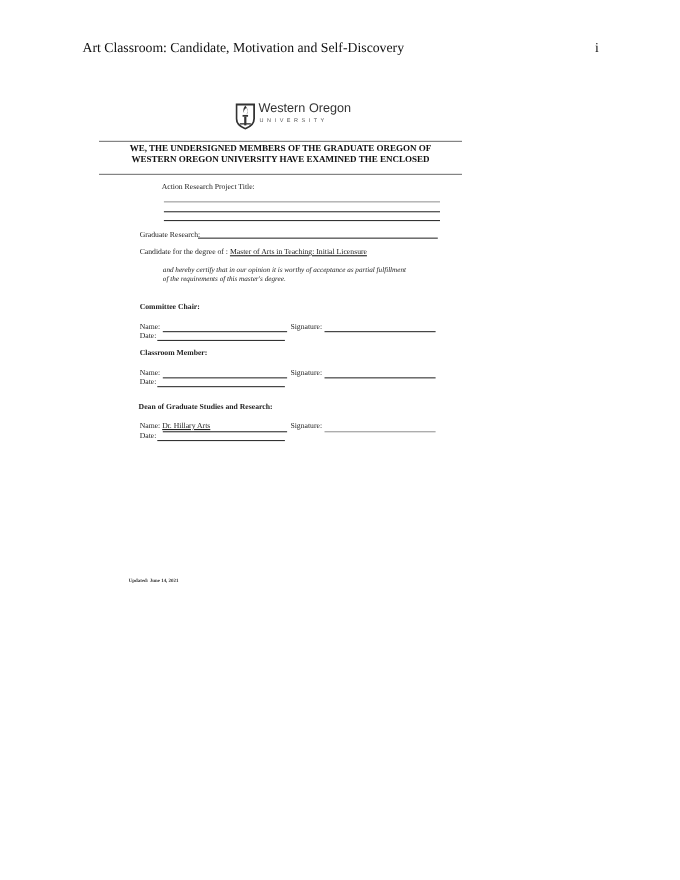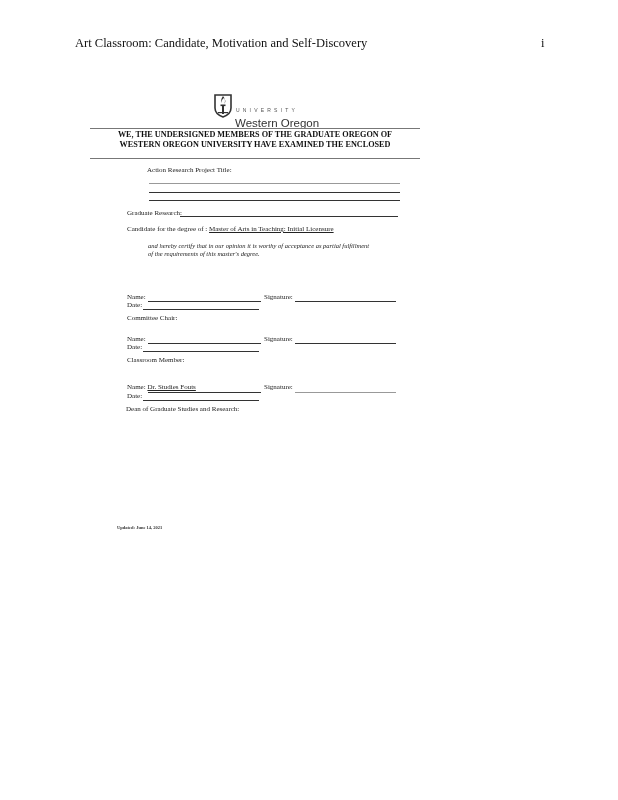--- a/index.html
+++ b/index.html
@@ -5,29 +5,29 @@
     html, body { margin: 0; padding: 0; }
     body {
       width: 618px; height: 800px; background: #ffffff; position: relative;
       overflow: hidden; font-family: "Liberation Serif", serif; color: #111;
     }
     .abs { position: absolute; }
     .running-head {
       left: 75px; top: 36px; font-size: 12.5px; color: #111; white-space: nowrap;
     }
     .page-num { left: 541px; top: 36px; font-size: 12.5px; }
-    .logo-word { left: 235px; top: 93px; font-family: "Liberation Sans", sans-serif; font-size: 11.5px; color: #333; white-space: nowrap; margin-top: 24px; }
+    .logo-word { left: 235px; top: 93px; font-family: "Liberation Sans", sans-serif; font-size: 11.5px; color: #333; white-space: nowrap; }
     .logo-sub { left: 236px; top: 107px; font-family: "Liberation Sans", sans-serif; font-size: 5px; letter-spacing: 3.2px; color: #555; white-space: nowrap; }
     .rule { background: #777; height: 1px; }
     .header-text {
       left: 90px; top: 130px; width: 330px; text-align: center;
       font-weight: bold; font-size: 8.2px; line-height: 10px; color: #111;
     }
     .label { font-size: 7px; color: #222; white-space: nowrap; }
-    .label.b { font-weight: normal; margin-top: 39px; }
+    .label.b { font-weight: bold; }
     .line { height: 0; border-top: 1px solid #333; }
     .line.light { border-top-color: #999; }
     .ul { text-decoration: underline; }
     .ital { font-style: italic; font-size: 6.5px; line-height: 8px; color: #222; }
     .updated { left: 117px; top: 525px; font-size: 4.5px; font-weight: bold; color: #333; white-space: nowrap; }
   </style>
 </head>
 <body>
 
 <div class="abs running-head">Art Classroom: Candidate, Motivation and Self-Discovery</div>
@@ -79,21 +79,21 @@
 <div class="abs label" style="left:127px;top:335px;">Name:</div>
 <div class="abs line" style="left:148px;top:343px;width:113px;"></div>
 <div class="abs label" style="left:264px;top:335px;">Signature:</div>
 <div class="abs line" style="left:295px;top:343px;width:101px;"></div>
 <div class="abs label" style="left:127px;top:343px;">Date:</div>
 <div class="abs line" style="left:143px;top:351px;width:116px;"></div>
 
 <div class="abs label b" style="left:126px;top:366px;">Dean of Graduate Studies and Research:</div>
 <div class="abs label" style="left:127px;top:383px;">
   <span>Name:</span>
-  <span class="ul">Dr. Studies Fouts</span>
+  <span class="ul">Dr. Hillary Arts</span>
 </div>
 <div class="abs line" style="left:148px;top:392px;width:113px;"></div>
 <div class="abs label" style="left:264px;top:383px;">Signature:</div>
 <div class="abs line light" style="left:295px;top:392px;width:101px;"></div>
 <div class="abs label" style="left:127px;top:392px;">Date:</div>
 <div class="abs line" style="left:143px;top:400px;width:116px;"></div>
 
 <div class="abs updated">Updated: June 14, 2021</div>
 
 </body></html>

